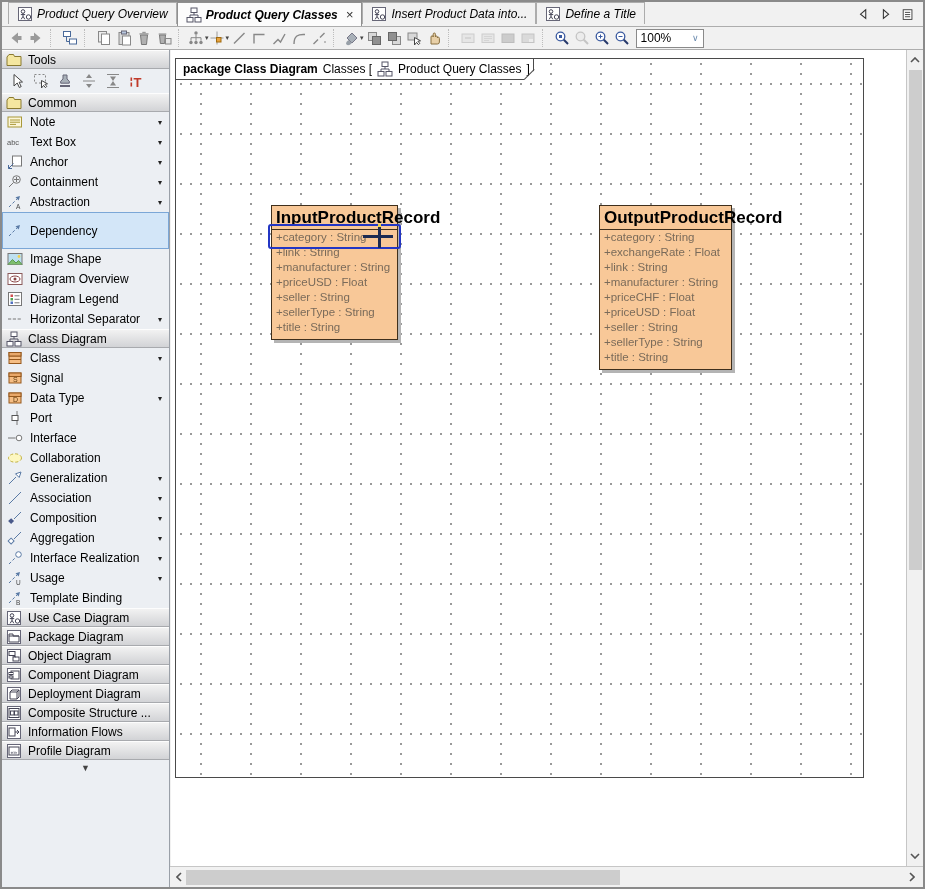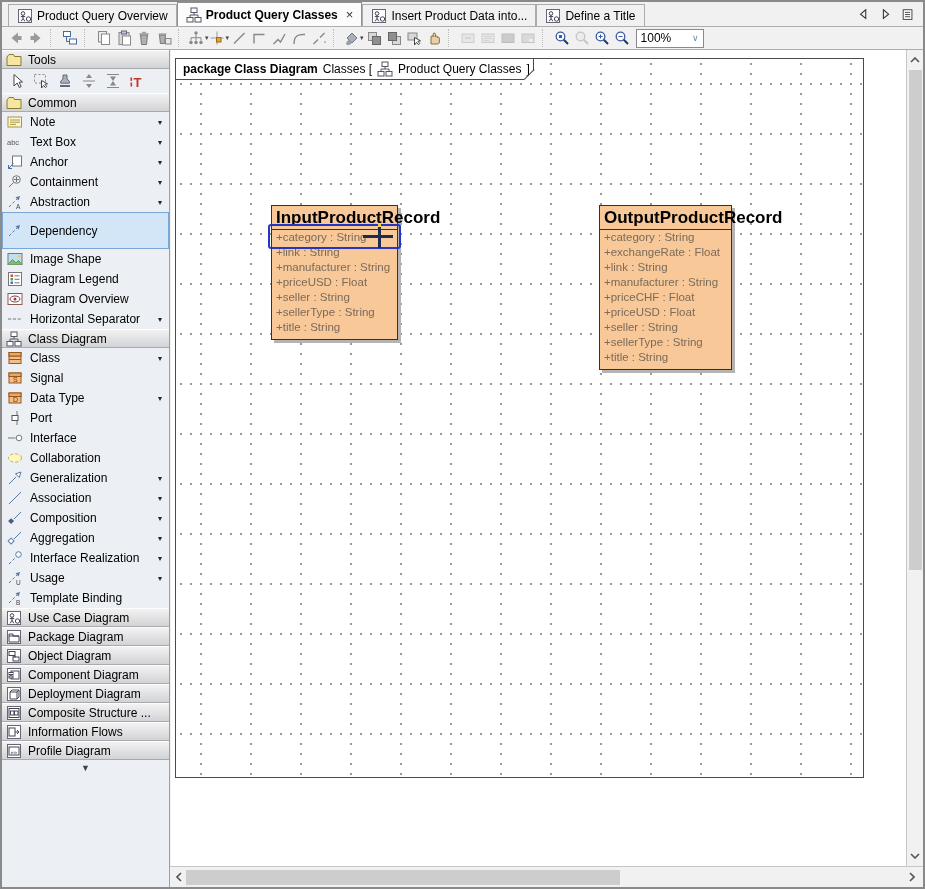--- a/index.html
+++ b/index.html
@@ -6,21 +6,21 @@
   *{box-sizing:border-box;}
   .window{
     position:relative;width:925px;height:889px;
     border:2px solid #8a8a8a;background:#F1F1F1;
     font-family:"Liberation Sans",sans-serif;color:#000;
     overflow:hidden;
   }
   
   .tabbar{position:absolute;left:0;top:0;width:921px;height:25px;background:#F1F1F1;
     border-bottom:1px solid #ADADAD;display:flex;align-items:flex-end;padding-left:6px;}
-  .tabs{display:flex;align-items:flex-end;height:100%;}
+  .tabs{display:flex;align-items:flex-start;height:100%;font-style:italic;}
   .tab{display:flex;align-items:center;gap:4px;height:22px;padding:0 8px;font-size:12px;
     border:1px solid #ACACAC;border-bottom:none;background:#F1F1F1;white-space:nowrap;cursor:default;}
   .tab.active{background:#FCFCFC;font-weight:bold;height:24px;border-color:#8F8F8F;}
   .tab .close{font-size:13px;font-weight:normal;color:#333;margin-left:4px;line-height:10px;}
   .tab .ticon{display:flex;align-items:center;}
   .tabnav{margin-left:auto;display:flex;align-items:center;gap:8px;padding:0 8px 4px 0;}
   .tabnav .nbtn{display:flex;align-items:center;justify-content:center;width:14px;height:14px;}
   
   .toolbar{position:absolute;left:0;top:25px;width:921px;height:23px;background:#F1F1F1;
     border-bottom:1px solid #ADADAD;display:flex;align-items:center;padding-left:4px;}
@@ -537,38 +537,38 @@
             <rect x="1" y="2.5" width="14" height="11" fill="#BEE0F0" stroke="#777"></rect>
             <path d="M1,13.5 l4.5,-5 3.5,3.5 2.5,-2.5 3.5,4" fill="#7FBF6F" stroke="#5a9a4a"></path>
             <circle cx="12" cy="5.5" r="1.4" fill="#F0D050"></circle>
           </svg>
         </span>
         <span>Image Shape</span>
       </div>
       <div class="s-item">
         <span class="s-icon" style="display: flex; align-items: center;">
           <svg width="16" height="16" viewBox="0 0 16 16">
+            <rect x="1" y="2.5" width="14" height="11" fill="#fff" stroke="#8a5a5a"></rect>
+            <ellipse cx="8" cy="8" rx="5" ry="3" fill="none" stroke="#8a4444"></ellipse>
+            <circle cx="8" cy="8" r="1.5" fill="#8a4444"></circle>
+          </svg>
+        </span>
+        <span>Diagram Overview</span>
+      </div>
+      <div class="s-item">
+        <span class="s-icon" style="display: flex; align-items: center;">
+          <svg width="16" height="16" viewBox="0 0 16 16">
             <rect x="1.5" y="1.5" width="13" height="13" fill="#fff" stroke="#777"></rect>
             <rect x="3.5" y="3.5" width="2.5" height="2.5" fill="#D05050"></rect>
             <rect x="3.5" y="7" width="2.5" height="2.5" fill="#50A050"></rect>
             <rect x="3.5" y="10.5" width="2.5" height="2.5" fill="#5070C0"></rect>
             <path d="M7.5,4.8 h5 M7.5,8.3 h5 M7.5,11.8 h5" stroke="#777"></path>
           </svg>
         </span>
         <span>Diagram Legend</span>
-      </div>
-      <div class="s-item">
-        <span class="s-icon" style="display: flex; align-items: center;">
-          <svg width="16" height="16" viewBox="0 0 16 16">
-            <rect x="1" y="2.5" width="14" height="11" fill="#fff" stroke="#8a5a5a"></rect>
-            <ellipse cx="8" cy="8" rx="5" ry="3" fill="none" stroke="#8a4444"></ellipse>
-            <circle cx="8" cy="8" r="1.5" fill="#8a4444"></circle>
-          </svg>
-        </span>
-        <span>Diagram Overview</span>
       </div>
       <div class="s-item">
         <span class="s-icon" style="display: flex; align-items: center;">
           <svg width="16" height="16" viewBox="0 0 16 16">
             <path d="M1,8 h3.2 M5.8,8 h3.2 M10.6,8 h3.2" stroke="#777"></path>
           </svg>
         </span>
         <span>Horizontal Separator</span>
         <span class="caret">▾</span>
       </div>

